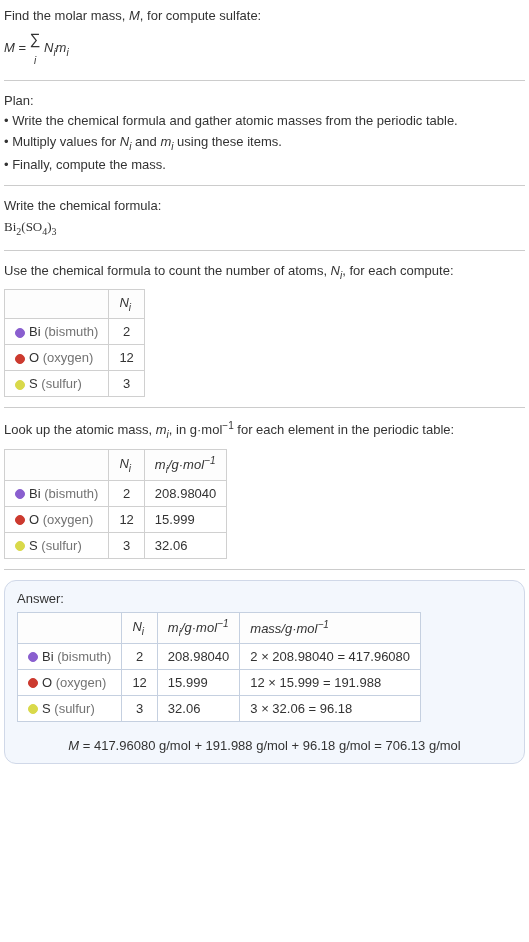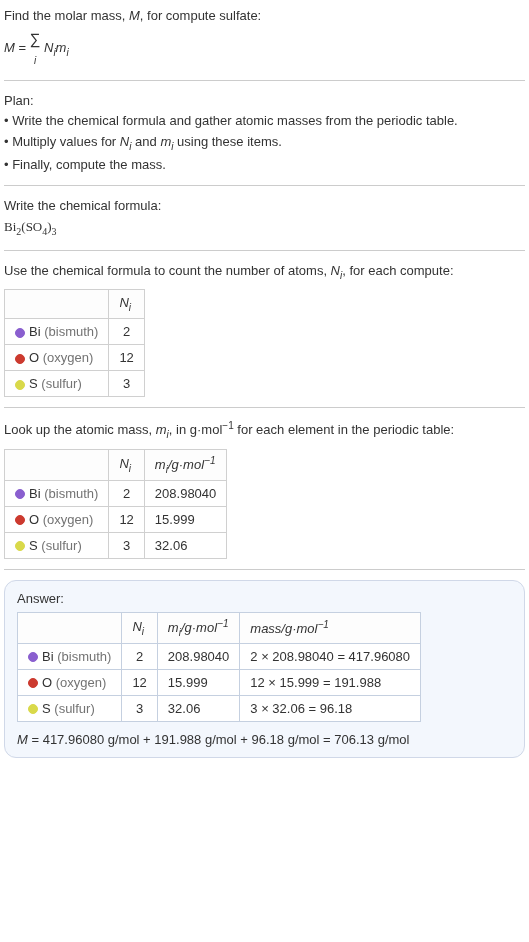--- a/index.html
+++ b/index.html
@@ -51,21 +51,21 @@
   border: 1px solid #d0d8e8;
   background: #f3f7fd;
   border-radius: 12px;
   padding: 10px 12px;
   margin-top: 4px;
 }
 .answer-box table th, .answer-box table td {
   border: 1px solid #c5d0e0;
 }
 .answer-label { margin-bottom: 6px; }
-.final-eq { margin-top: 10px; font-style: italic; }
+.final-eq { margin-top: 16px; font-style: italic; text-align: center; }
 .math-i { font-style: italic; }
 .chem { font-family: Liberation Serif, serif; }
 .sigma { font-size: 15px; }
 </style>
 </head>
 <body>
 
 <div class="section">
   <div class="prompt">
     <span>Find the molar mass, </span><span class="math-i">M</span><span>, for compute sulfate:</span>

